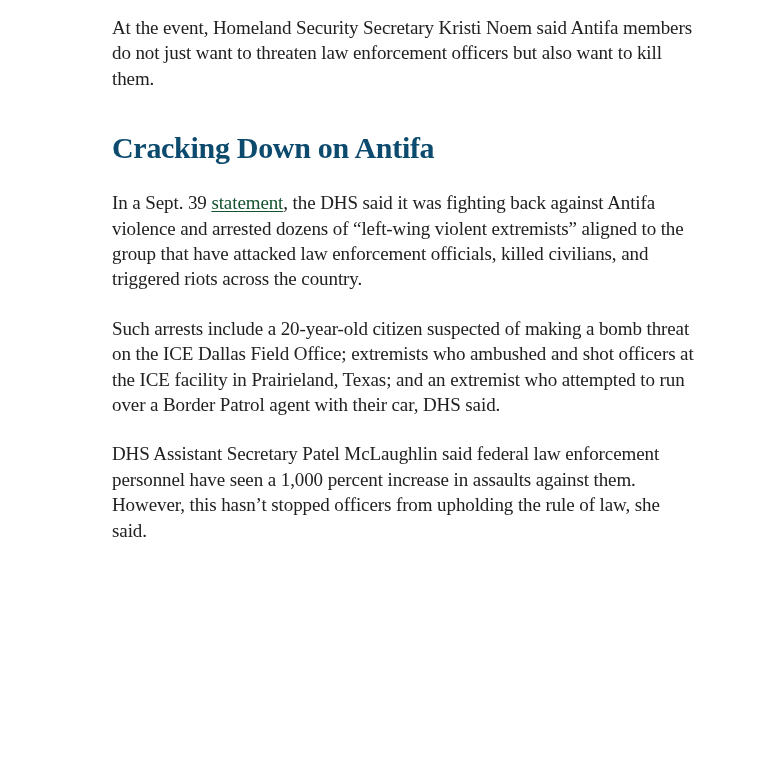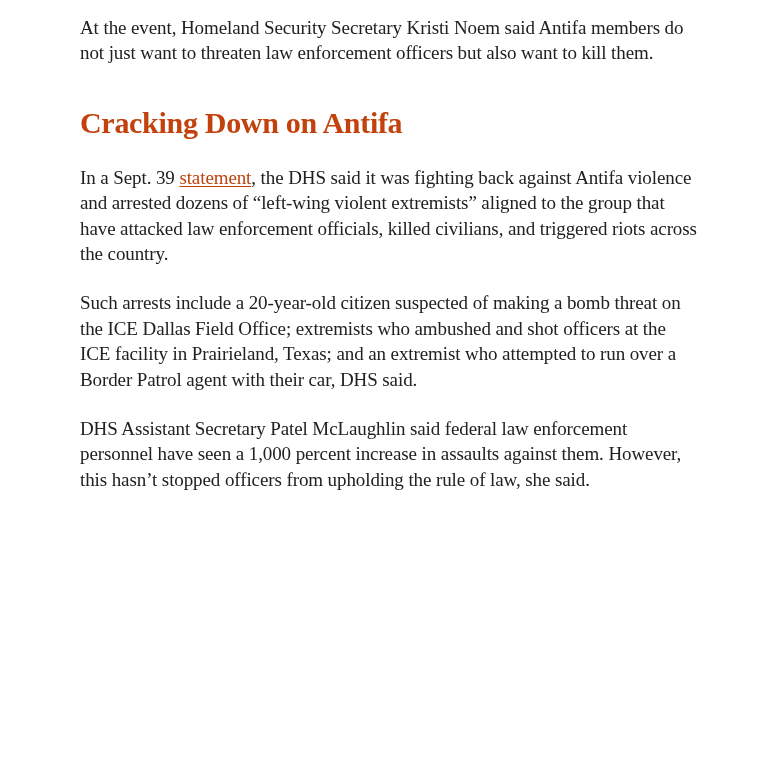--- a/index.html
+++ b/index.html
@@ -11,42 +11,42 @@
     position: relative;
     width: 775px;
     height: 777px;
     background: #ffffff;
     overflow: hidden;
     box-sizing: border-box;
   }
   .article {
     box-sizing: border-box;
     width: 775px;
-    padding: 15px 78px 0 80px;
+    padding: 15px 78px 0 112px;
     font-family: "Liberation Serif", "DejaVu Serif", serif;
     color: #212121;
   }
   .article p {
     margin: 0 0 24px 0;
     font-size: 19px;
     line-height: 25.4px;
     letter-spacing: -0.1px;
     color: #212121;
   }
   .article h2 {
     margin: 40px 0 25px 0;
     font-size: 30px;
     line-height: 34px;
     font-weight: 700;
     letter-spacing: -0.3px;
-    color: #c2410c;
+    color: #0c4a6e;
     font-family: "Liberation Serif", "DejaVu Serif", serif;
   }
   .article a.inline-link {
-    color: #c2410c;
+    color: #14532d;
     text-decoration: underline;
     text-underline-offset: 2px;
     cursor: pointer;
   }
 </style>
 </head>
 <body>
 
 <div class="page">
   <div class="article">

